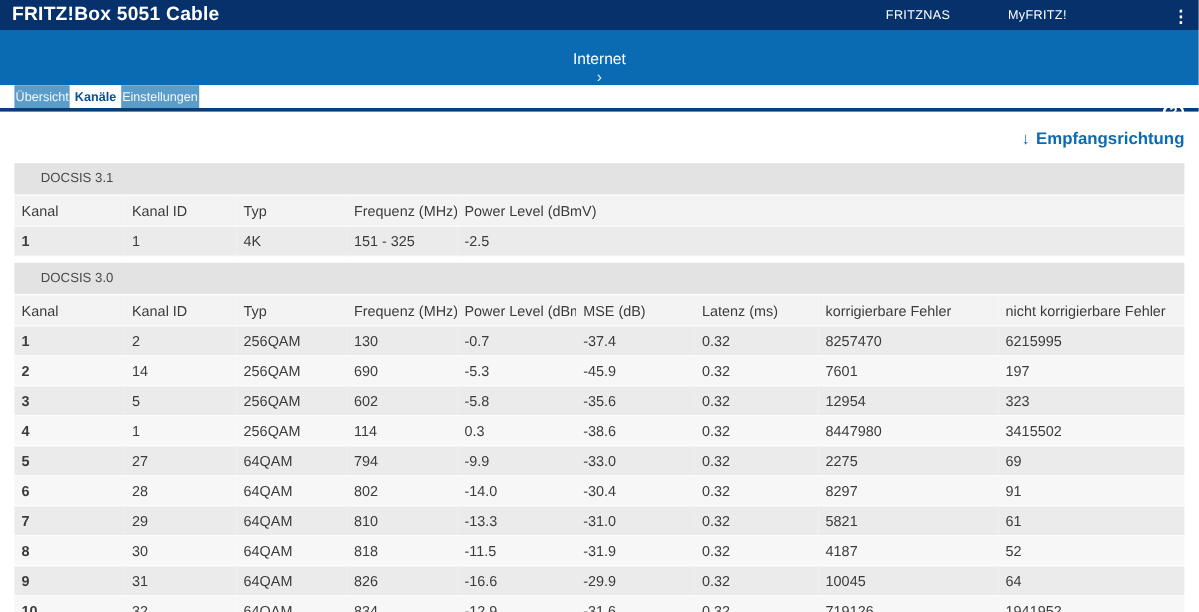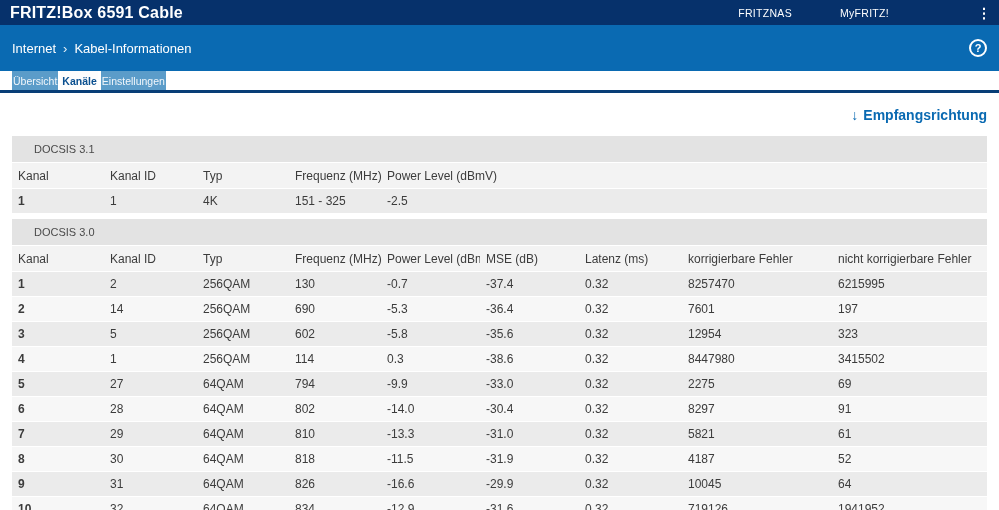--- a/index.html
+++ b/index.html
@@ -29,21 +29,21 @@
     margin-left: 88px; color: #fff; font-size: 14px; font-weight: bold;
     width: 12px; text-align: center; cursor: pointer; line-height: 14px;
   }
 
   
   .navbar {
     height: 46px;
     background: var(--navbar-bg, #0a6ab2);
     display: flex; align-items: center;
     padding: 16px 12px;
-    color: #fff; font-size: 13px;
+    color: #fff; font-size: 13px; flex-direction: column;
   }
   .crumb-section { cursor: pointer; }
   .crumb-sep { margin: 0 7px; font-size: 13px; opacity: 0.9; }
   .help {
     margin-left: auto;
     width: 18px; height: 18px; border: 2px solid #fff; border-radius: 50%;
     display: flex; align-items: center; justify-content: center;
     font-size: 11px; font-weight: bold; cursor: pointer;
   }
 
@@ -109,21 +109,21 @@
     white-space: nowrap; overflow: hidden;
   }
   table.datatable td:first-child { font-weight: bold; }
   table.datatable tbody tr:nth-child(odd) td  { background: var(--row-odd, #ebebeb); }
   table.datatable tbody tr:nth-child(even) td { background: var(--row-even, #f7f7f7); }
 </style>
 </head>
 <body>
 
 <div class="topbar">
-  <div class="brand">FRITZ!Box 6591 Cable</div>
+  <div class="brand">FRITZ!Box 5051 Cable</div>
   <div class="topbar-right">
     <a class="toplink">FRITZNAS</a>
     <a class="toplink">MyFRITZ!</a>
     <div class="kebab">⋮</div>
   </div>
 </div>
 
 <div class="navbar">
   <span class="crumb-section">Internet</span>
   <span class="crumb-sep">›</span>
@@ -212,21 +212,21 @@
           <td>0.32</td>
           <td>8257470</td>
           <td>6215995</td>
         </tr>
         <tr>
           <td>2</td>
           <td>14</td>
           <td>256QAM</td>
           <td>690</td>
           <td>-5.3</td>
-          <td>-36.4</td>
+          <td>-45.9</td>
           <td>0.32</td>
           <td>7601</td>
           <td>197</td>
         </tr>
         <tr>
           <td>3</td>
           <td>5</td>
           <td>256QAM</td>
           <td>602</td>
           <td>-5.8</td>

